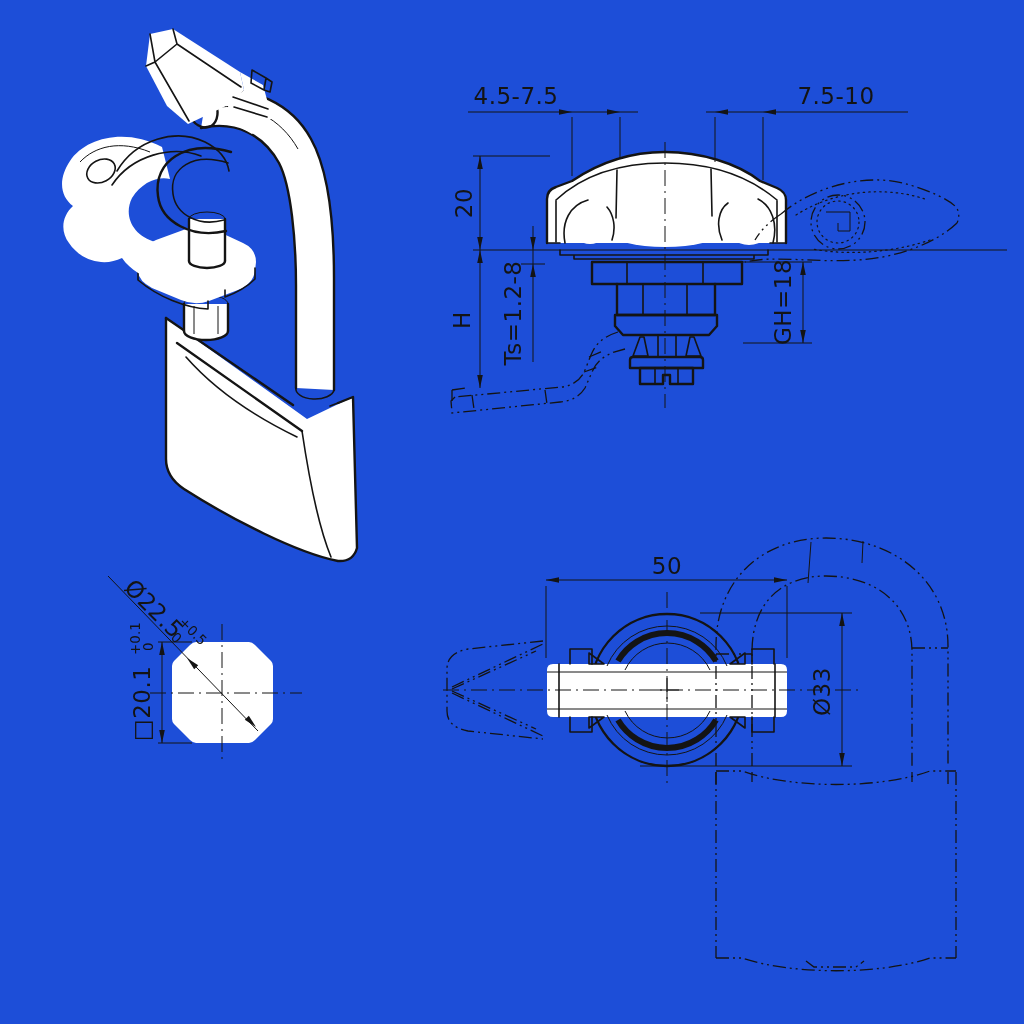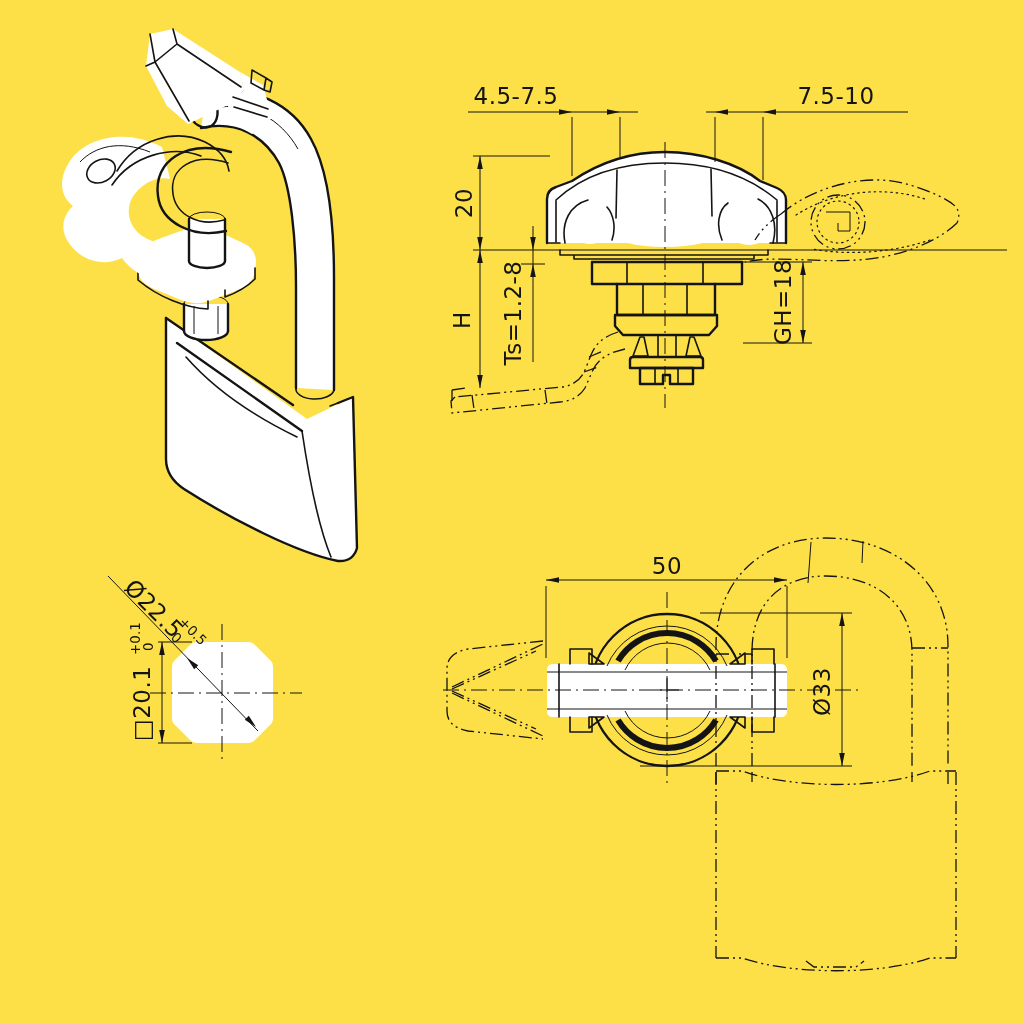--- a/index.html
+++ b/index.html
@@ -1,16 +1,16 @@
 <!DOCTYPE html>
 <html><head>
 <meta charset="utf-8">
 <style>
   html,body{margin:0;padding:0;background:#fff;}
-  .page{width:1024px;height:1024px;background:#fde047;position:relative;overflow:hidden;
+  .page{width:1024px;height:1024px;background:#1d4ed8;position:relative;overflow:hidden;
         font-family:"DejaVu Sans", sans-serif;}
   svg{display:block}
   
   .o  {fill:none;stroke:#141414;stroke-width:2.4;stroke-linecap:round;stroke-linejoin:round;}
   .m  {fill:none;stroke:#141414;stroke-width:1.6;stroke-linecap:round;stroke-linejoin:round;}
   .t  {fill:none;stroke:#141414;stroke-width:1;stroke-linecap:butt;}
   .cl {fill:none;stroke:#141414;stroke-width:1;stroke-dasharray:16 5 2 5;}
   .ph {fill:none;stroke:#141414;stroke-width:1.3;stroke-dasharray:13 4 2 4 2 4;stroke-linecap:butt;}
   .dt {fill:none;stroke:#141414;stroke-width:1.2;stroke-dasharray:1.5 4;stroke-linecap:round;}
   .wf {fill:#ffffff;stroke:none;}

